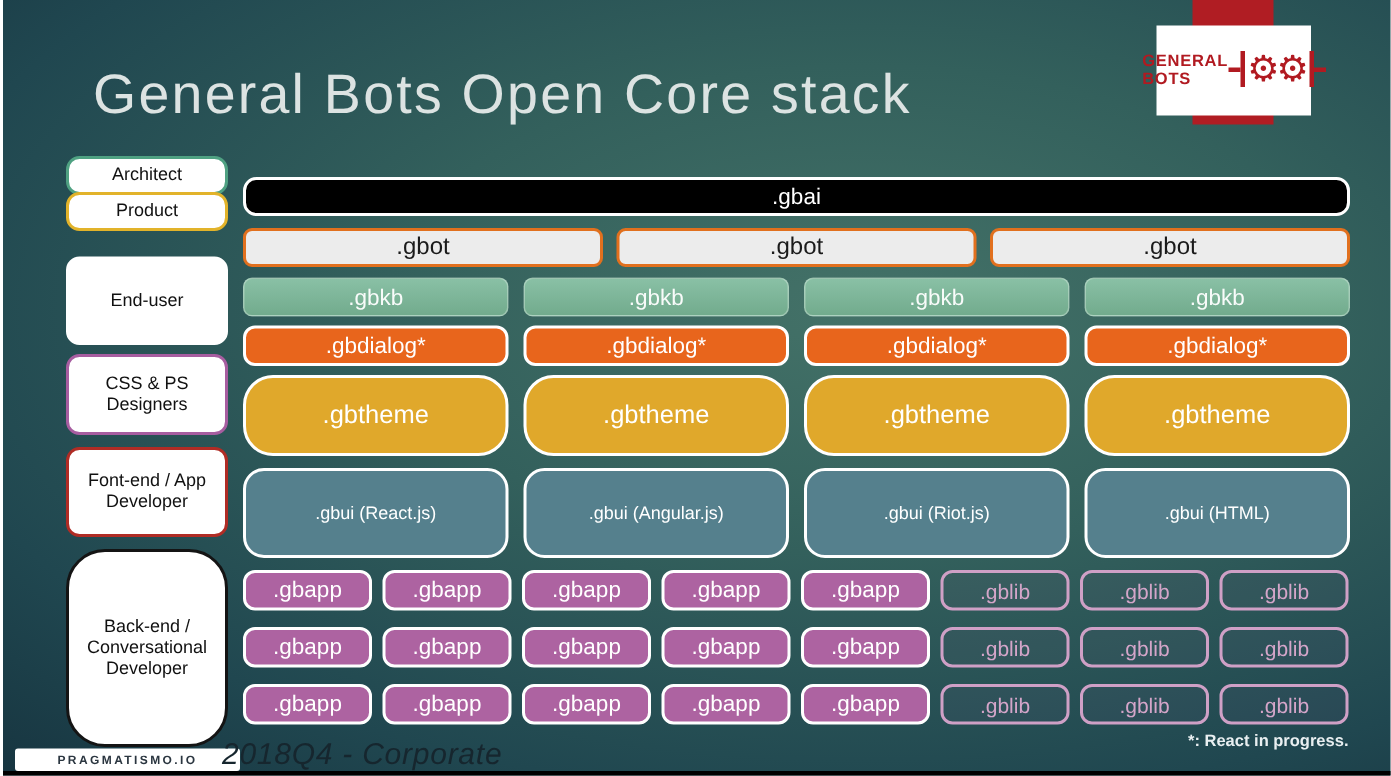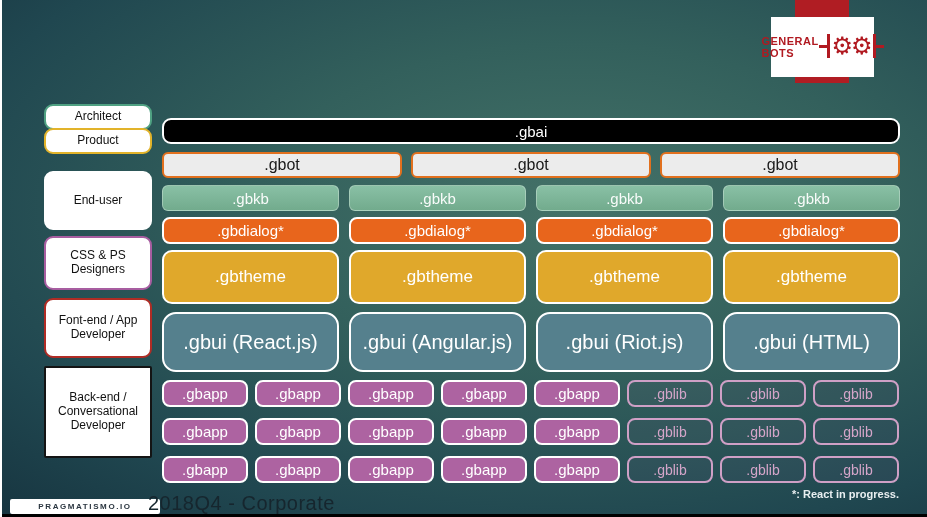--- a/index.html
+++ b/index.html
@@ -38,21 +38,21 @@
     position:absolute; left:42px; width:108px;
     background:#ffffff; border-radius:9px;
     display:flex; align-items:center; justify-content:center; text-align:center;
     font-size:12px; color:#111; line-height:1.15; padding:2px 6px;
   }
   .lb-architect { top:104px; height:26px; border:2px solid #4fa182; }
   .lb-product   { top:128px; height:26px; border:2px solid #e2b32a; }
   .lb-enduser   { top:171px; height:59px; border:2px solid #ffffff; }
   .lb-cssps     { top:236px; height:54px; border:2px solid #a75da0; }
   .lb-frontend  { top:298px; height:60px; border:2px solid #b02c25; }
-  .lb-backend   { top:366px; height:92px; border:2px solid #141414; border-radius:2px; }
+  .lb-backend   { top:366px; height:132px; border:2px solid #141414; border-radius:26px; }
 
   
   .box {
     position:absolute; display:flex; align-items:center; justify-content:center;
     color:#fff; font-size:15px;margin-top:14px;
   }
   .gbai {
     left:160px; top:104px; width:738px; height:26px;
     background:#000; border:2px solid #fff; border-radius:9px; font-size:15px;
   }
@@ -66,25 +66,25 @@
     background:linear-gradient(#89c0a5, #72ab8d);
     border:1px solid rgba(255,255,255,0.30); border-radius:6px;
     color:rgba(255,255,255,0.95);
   }
   .gbdialog {
     top:203px; height:27px; width:177px;
     background:#e8651c; border:2px solid #fff; border-radius:8px;
   }
   .gbtheme {
     top:236px; height:54px; width:177px;
-    background:#e0a82b; border:2px solid #fff; border-radius:10px; font-size:17px;
+    background:#e0a82b; border:2px solid #fff; border-radius:20px; font-size:17px;
   }
   .gbui {
     top:298px; height:60px; width:177px;
-    background:#55808d; border:2px solid #fff; border-radius:14px; font-size:20px;
+    background:#55808d; border:2px solid #fff; border-radius:14px; font-size:12px;
   }
   .col0 { left:160px; } .col1 { left:347px; } .col2 { left:534px; } .col3 { left:721px; }
 
   .gbapp {
     height:27px; width:86px;
     background:#ad63a1; border:2px solid #fff; border-radius:8px;
   }
   .gblib {
     height:27px; width:86px;
     background:rgba(176,102,163,0.06); border:2px solid #cfa0c6; border-radius:8px;
@@ -96,32 +96,33 @@
 
   
   .badge {
     position:absolute; left:8px; top:499px; width:150px; height:15px;
     background:#fff; border-radius:2px;
     display:flex; align-items:center; justify-content:center;
     font-size:8px; letter-spacing:1.6px; color:#2b3640; font-weight:600;
   }
   .footer-text {
     position:absolute; left:146px; top:492px;
-    font-size:20px; color:#16262e; letter-spacing:0.5px;
+    font-size:20px; color:#16262e; letter-spacing:0.5px;font-style:italic;
   }
   .footnote {
     position:absolute; right:28px; top:488px;
     font-size:11px; font-weight:600; color:#e9eff1;
   }
 </style>
 </head>
 <body>
 
 <div class="slide">
 
+  <h1 class="title">General Bots Open Core stack</h1>
 
   <div class="logo-stripe"></div>
   <div class="logo-box">
     <div class="logo-brand">GENERAL BOTS</div>
     <div class="gear-line">
       <div class="hstub"></div>
       <div class="vbar"></div>
       <span class="gears">⚙⚙</span>
       <div class="vbar"></div>
       <div class="hstub"></div>

